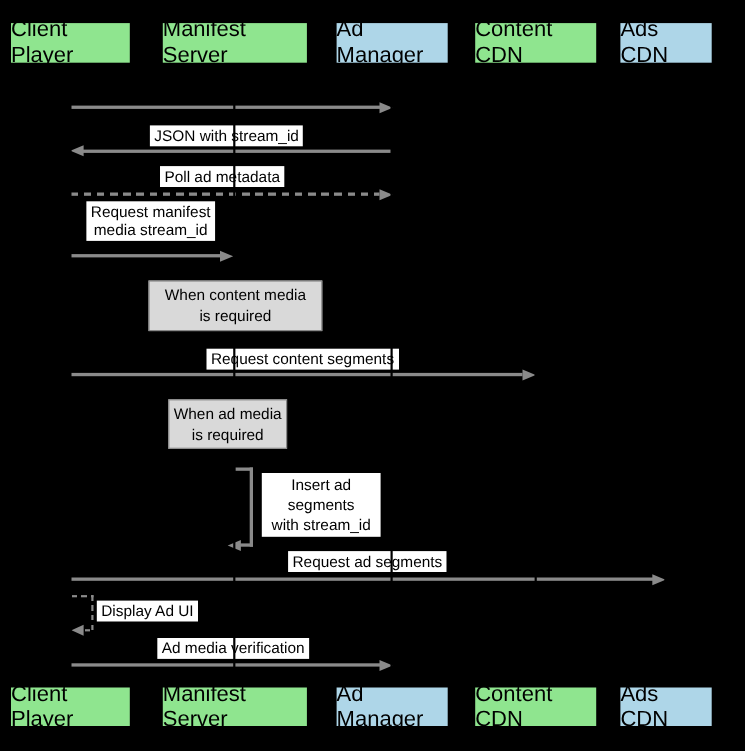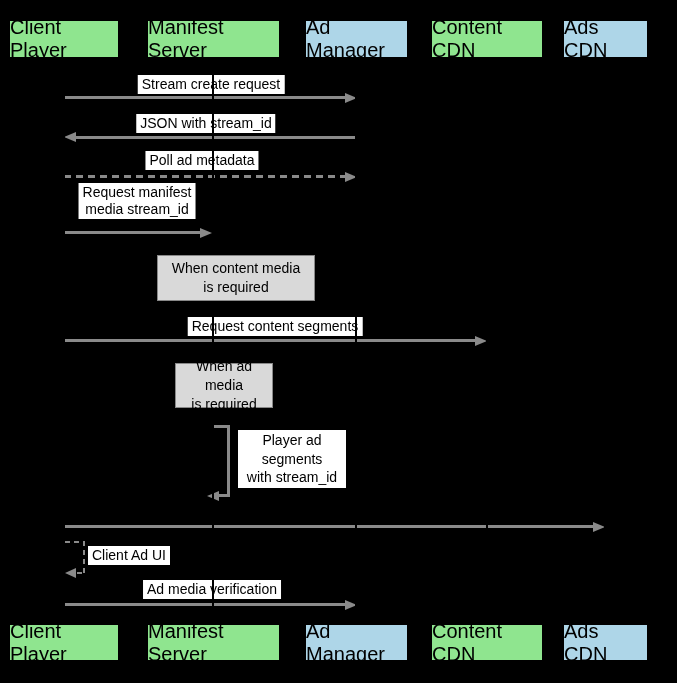--- a/index.html
+++ b/index.html
@@ -26,21 +26,21 @@
          border-top:5px solid transparent;border-bottom:5px solid transparent;
          border-left:12px solid var(--arrow);}
   .head-left{position:absolute;width:0;height:0;z-index:1;
          border-top:5px solid transparent;border-bottom:5px solid transparent;
          border-right:12px solid var(--arrow);}
   .msg-label{position:absolute;background:var(--label-bg);color:var(--text);font-size:14px;
          line-height:17px;padding:1px 4px;white-space:pre-line;text-align:center;z-index:2;}
   .centered{transform:translateX(-50%);}
   .note{position:absolute;background:var(--note-fill);border:1px solid var(--note-border);
          color:var(--text);font-size:14px;line-height:19px;text-align:center;white-space:pre-line;
-         z-index:4;box-sizing:border-box;display:flex;align-items:center;justify-content:center;margin-left:22px;}
+         z-index:4;box-sizing:border-box;display:flex;align-items:center;justify-content:center;}
 </style>
 </head>
 <body>
 
 <div id="stage">
 
   <div class="lifeline" style="left:63px"></div>
   <div class="lifeline" style="left:212px"></div>
   <div class="lifeline" style="left:355px"></div>
   <div class="lifeline" style="left:486px"></div>
@@ -51,21 +51,20 @@
   <div class="participant blue" style="left:306px;top:21px;width:101px">Ad Manager</div>
   <div class="participant green" style="left:432px;top:21px;width:110px">Content CDN</div>
   <div class="participant blue" style="left:564px;top:21px;width:83px">Ads CDN</div>
 
   <div class="participant green" style="left:10px;top:625px;width:108px;height:35px">Client Player</div>
   <div class="participant green" style="left:148px;top:625px;width:131px;height:35px">Manifest Server</div>
   <div class="participant blue" style="left:306px;top:625px;width:101px;height:35px">Ad Manager</div>
   <div class="participant green" style="left:432px;top:625px;width:110px;height:35px">Content CDN</div>
   <div class="participant blue" style="left:564px;top:625px;width:83px;height:35px">Ads CDN</div>
 
-  <div class="msg-label centered" style="left:211px;top:75px">Stream create request</div>
   <div class="line" style="left:64px;top:96px;width:283px"></div>
   <div class="head-right" style="left:345px;top:93px"></div>
 
   <div class="msg-label centered" style="left:206px;top:114px">JSON with stream_id</div>
   <div class="line" style="left:74px;top:136px;width:282px"></div>
   <div class="head-left" style="left:64px;top:132px"></div>
 
   <div class="msg-label centered" style="left:202px;top:151px">Poll ad metadata</div>
   <div class="dash-h" style="left:64px;top:175px;width:281px"></div>
   <div class="head-right" style="left:345px;top:172px"></div>
@@ -75,37 +74,38 @@
   <div class="line" style="left:64px;top:231px;width:138px"></div>
   <div class="head-right" style="left:200px;top:228px"></div>
 
   <div class="note" style="left:135px;top:255px;width:158px;height:46px">When content media
 is required</div>
 
   <div class="msg-label centered" style="left:275px;top:317px">Request content segments</div>
   <div class="line" style="left:64px;top:339px;width:411px"></div>
   <div class="head-right" style="left:475px;top:336px"></div>
 
-  <div class="note" style="left:153px;top:363px;width:98px;height:45px">When ad media
+  <div class="note" style="left:153px;top:363px;width:108px;height:45px">When ad media
 is required</div>
 
   <div class="line" style="left:214px;top:425px;width:16px"></div>
   <div class="vline" style="left:227px;top:425px;height:72px"></div>
   <div class="line" style="left:217px;top:494px;width:13px"></div>
   <div class="head-left" style="left:207px;top:491px"></div>
-  <div class="msg-label" style="left:238px;top:430px;width:100px;line-height:18.5px">Player ad
+  <div class="msg-label" style="left:238px;top:430px;width:100px;line-height:18.5px">Insert ad
 segments
 with stream_id</div>
 
+  <div class="msg-label centered" style="left:334px;top:501px">Request ad segments</div>
   <div class="line" style="left:64px;top:525px;width:531px"></div>
   <div class="head-right" style="left:593px;top:522px"></div>
 
   <div class="dash-h small" style="left:65px;top:541px;width:20px"></div>
   <div class="dash-v" style="left:83px;top:541px;height:33px"></div>
   <div class="dash-h small" style="left:77px;top:572px;width:8px"></div>
   <div class="head-left" style="left:65px;top:568px;border-right-width:11px"></div>
-  <div class="msg-label" style="left:88px;top:546px">Client Ad UI</div>
+  <div class="msg-label" style="left:88px;top:546px">Display Ad UI</div>
 
   <div class="msg-label centered" style="left:212px;top:580px">Ad media verification</div>
   <div class="line" style="left:64px;top:603px;width:283px"></div>
   <div class="head-right" style="left:345px;top:600px"></div>
 
 </div>
 
 </body></html>

